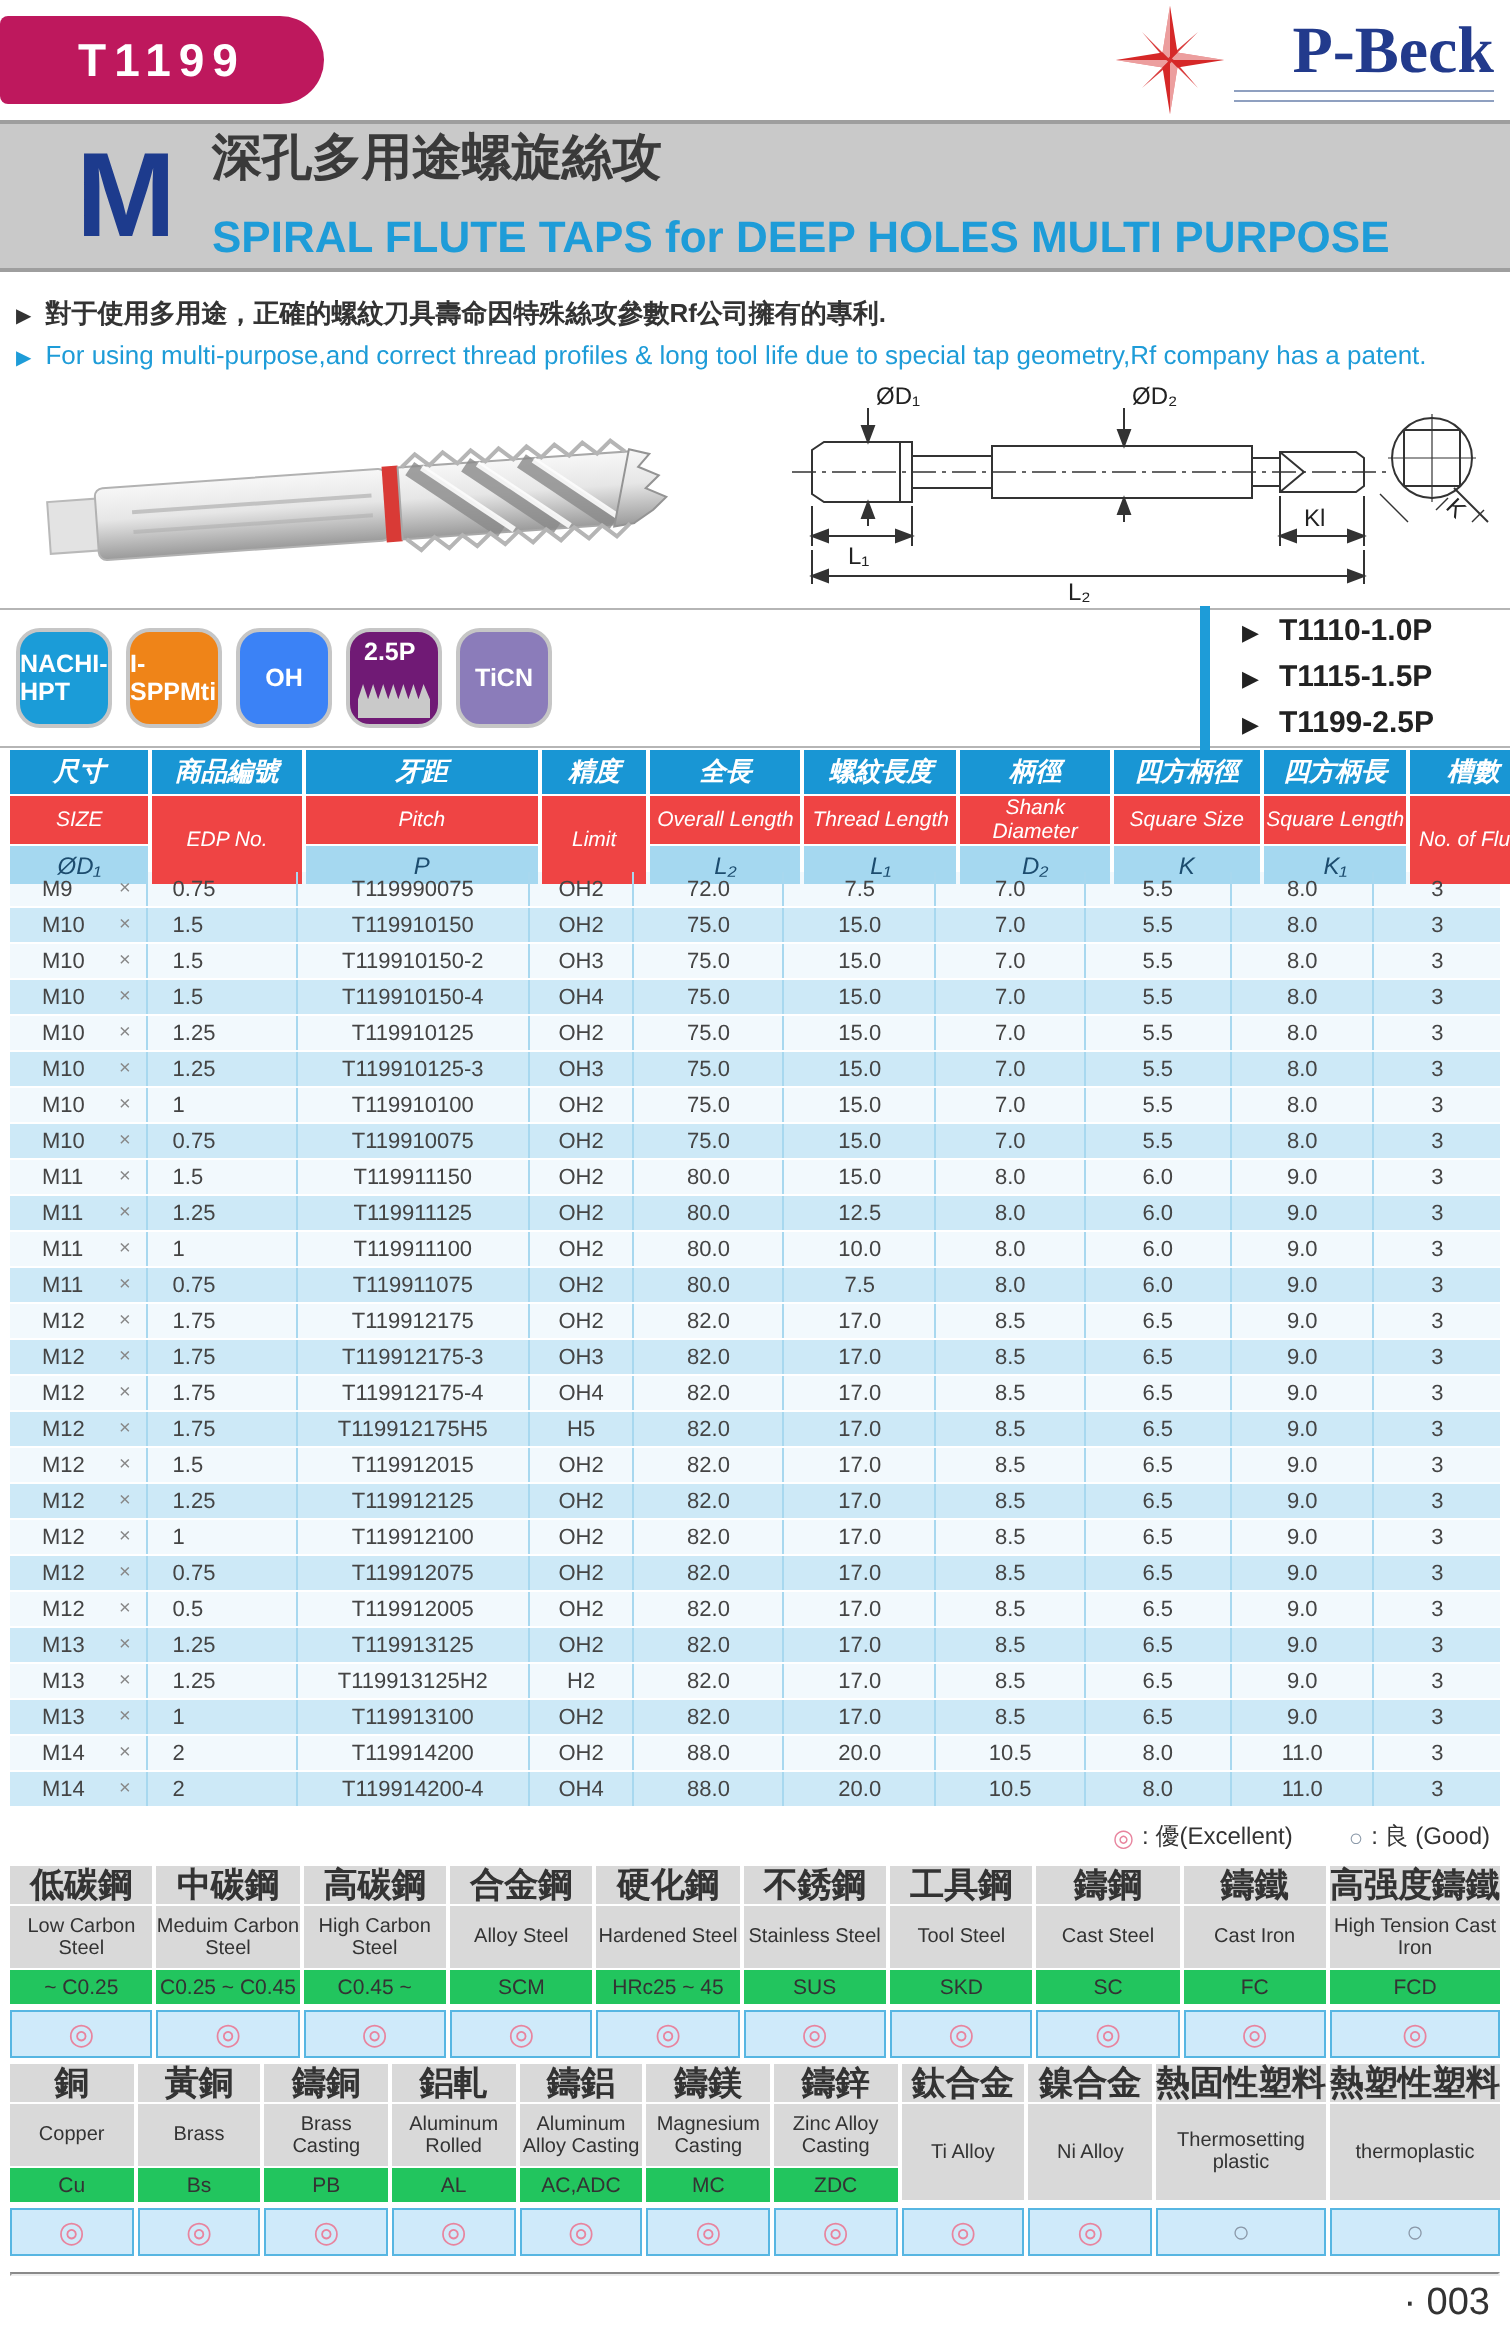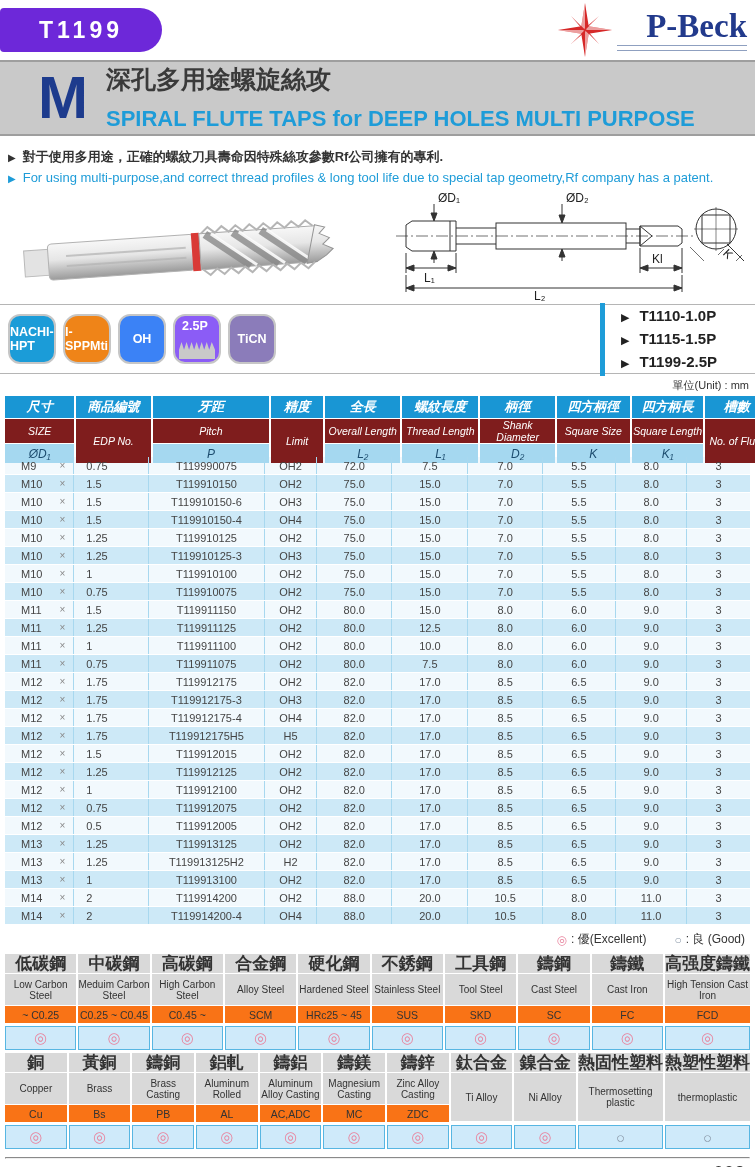--- a/index.html
+++ b/index.html
@@ -1,21 +1,21 @@
 <!DOCTYPE html>
 <html><head>
 <meta charset="utf-8">
 <style>
   * { margin:0; padding:0; box-sizing:border-box; }
   body { width:755px; height:1167px; background:#fff; font-family:"Liberation Sans","DejaVu Sans",sans-serif; position:relative; overflow:hidden; }
   .page { width:755px; height:1167px; background:#fff; }
 
   
   .hdr { height:60px; position:relative; }
-  .model-badge { position:absolute; left:0; top:8px; width:162px; height:44px; background:#6d28d9;
+  .model-badge { position:absolute; left:0; top:8px; width:162px; height:44px; background:#be185d;
     border-radius:4px 22px 22px 4px; color:#fff; display:flex; align-items:center; justify-content:center;
     font-size:23px; font-weight:bold; letter-spacing:4px; }
   .logo { position:absolute; right:8px; top:2px; display:flex; align-items:center; gap:4px; }
   .logo-star { width:56px; height:56px; }
   .brand-wrap { display:flex; flex-direction:column; }
   .brand { font-family:"Liberation Serif","DejaVu Serif",serif; font-size:33px; font-weight:bold; color:#223a8c; line-height:1.05;margin-left:29px; }
   .brand-lines { height:6px; border-top:1px solid #8fa0c0; border-bottom:1px solid #8fa0c0; margin-top:2px; }
 
   
   .banner { height:76px; background:#c9c9c9; border-top:2px solid #9e9e9e; border-bottom:2px solid #9e9e9e;
@@ -51,21 +51,21 @@
   .model { font-size:15px; font-weight:bold; color:#222; line-height:21px; display:flex; gap:10px; align-items:baseline; }
   .model .mk { font-size:11px; }
 
   .unit { text-align:right; font-size:11px; color:#333; padding:3px 6px 3px; }
 
   
   .spec { margin:0 5px; --cols:9.3% 10% 15.6% 7% 10.1% 10.2% 10% 9.8% 9.6% 8.4%; }
   .spec-head { display:grid; grid-template-columns:var(--cols); column-gap:2px; height:60px;font-style:italic; }
   .th-col { display:flex; flex-direction:column; }
   .th-zh { height:22px; background:#1996d4; color:#fff; font-size:13px; font-weight:bold; display:flex; align-items:center; justify-content:center; }
-  .th-en { flex:1; background:#7f1d1d; color:#fff; font-size:10.5px; display:flex; align-items:center; justify-content:center; text-align:center; line-height:1.15; margin-top:1px; }
+  .th-en { flex:1; background:#ef4444; color:#fff; font-size:10.5px; display:flex; align-items:center; justify-content:center; text-align:center; line-height:1.15; margin-top:1px; }
   .th-sym { height:19px; background:#a5d8f0; color:#1c4c6e; font-size:12px; display:flex; align-items:center; justify-content:center; margin-top:1px; }
   .t-body { margin-top:1px; }
   .t-row { display:grid; grid-template-columns:var(--cols); height:18px; border-bottom:1px solid #fff; }
   .t-row:nth-child(odd) { background:#f2f9fd; }
   .t-row:nth-child(even) { background:#cde9f7; }
   .c { display:flex; align-items:center; justify-content:center; font-size:11px; color:#444; border-right:1px solid #a8d8ef; overflow:hidden; }
   .c:last-child { border-right:none; }
   .c-size { justify-content:space-between; padding:0 8px 0 16px; }
   .c-size .mul { color:#888; font-size:10px; }
   .c-pitch { justify-content:flex-start; padding-left:12px; }
@@ -76,21 +76,21 @@
   .rsym.exc { color:#e8849e; }
   .rsym.good { color:#8a98a8; }
 
   
   .mat { display:grid; column-gap:2px; margin:3px 5px 1px; }
   .mat10 { grid-template-columns:repeat(10,1fr); }
   .mat11 { grid-template-columns:repeat(11,1fr); }
   .mat-col { display:flex; flex-direction:column; }
   .mat-zh { height:20px; background:#d9d9d9; font-size:17px; font-weight:bold; color:#333; display:flex; align-items:center; justify-content:center; border-bottom:1px solid #fff; white-space:nowrap; }
   .mat-en { height:32px; background:#d9d9d9; font-size:10px; color:#333; display:flex; align-items:center; justify-content:center; text-align:center; line-height:1.1; border-bottom:1px solid #fff; }
-  .mat-code { height:17px; background:#f97316; font-size:10.5px; color:#333; display:flex; align-items:center; justify-content:center; }
+  .mat-code { height:17px; background:#22c55e; font-size:10.5px; color:#333; display:flex; align-items:center; justify-content:center; }
   .no-code .mat-en { height:49px; }
   .mat-rating { height:24px; margin-top:3px; background:#cfeafa; border:1px solid #57b6e2; display:flex; align-items:center; justify-content:center; font-size:15px; font-weight:bold; }
 
   
   .footline { border-top:1px solid #8a8a8a; margin:8px 5px 0; }
   .pageno { text-align:right; font-size:19px; color:#333; padding:3px 10px 0; }
 </style>
 </head>
 <body>
 
@@ -232,31 +232,31 @@
 
   <hr class="sep">
 
   <div class="badges-row">
 
       <div class="badge plain" style="background: rgb(27, 156, 216);">
         <span>NACHI-HPT</span>
 
       </div>
 
-      <div class="badge plain" style="background: rgb(239, 132, 24); border-radius: 15px;">
+      <div class="badge plain" style="background: rgb(239, 132, 24);">
         <span>I-SPPMti</span>
 
       </div>
 
       <div class="badge plain" style="background: #3b82f6;">
         <span>OH</span>
 
       </div>
 
-      <div class="badge profile" style="background: #8b5cf6;">
+      <div class="badge profile" style="background: #701a75;">
         <span>2.5P</span>
         <span class="zz"></span>
       </div>
 
       <div class="badge plain" style="background: rgb(139, 124, 186);">
         <span>TiCN</span>
 
       </div>
 
     <div class="models">
@@ -274,21 +274,20 @@
         <div class="model">
           <span class="mk">▶</span>
           <span>T1199-2.5P</span>
         </div>
 
     </div>
   </div>
 
   <hr class="sep">
 
-  <div class="unit">單位(Unit) : mm</div>
 
   <div class="spec">
     <div class="spec-head">
 
         <div class="th-col with-sym">
           <div class="th-zh">尺寸</div>
           <div class="th-en">
             <span>SIZE</span>
           </div>
           <div class="th-sym">ØD₁</div>
@@ -400,21 +399,21 @@
           <div class="c">8.0</div>
           <div class="c">3</div>
         </div>
 
         <div class="t-row">
           <div class="c c-size">
             <span>M10</span>
             <span class="mul">×</span>
           </div>
           <div class="c c-pitch">1.5</div>
-          <div class="c">T119910150-6</div>
+          <div class="c">T119910150-2</div>
           <div class="c">OH3</div>
           <div class="c">75.0</div>
           <div class="c">15.0</div>
           <div class="c">7.0</div>
           <div class="c">5.5</div>
           <div class="c">8.0</div>
           <div class="c">3</div>
         </div>
 
         <div class="t-row">

